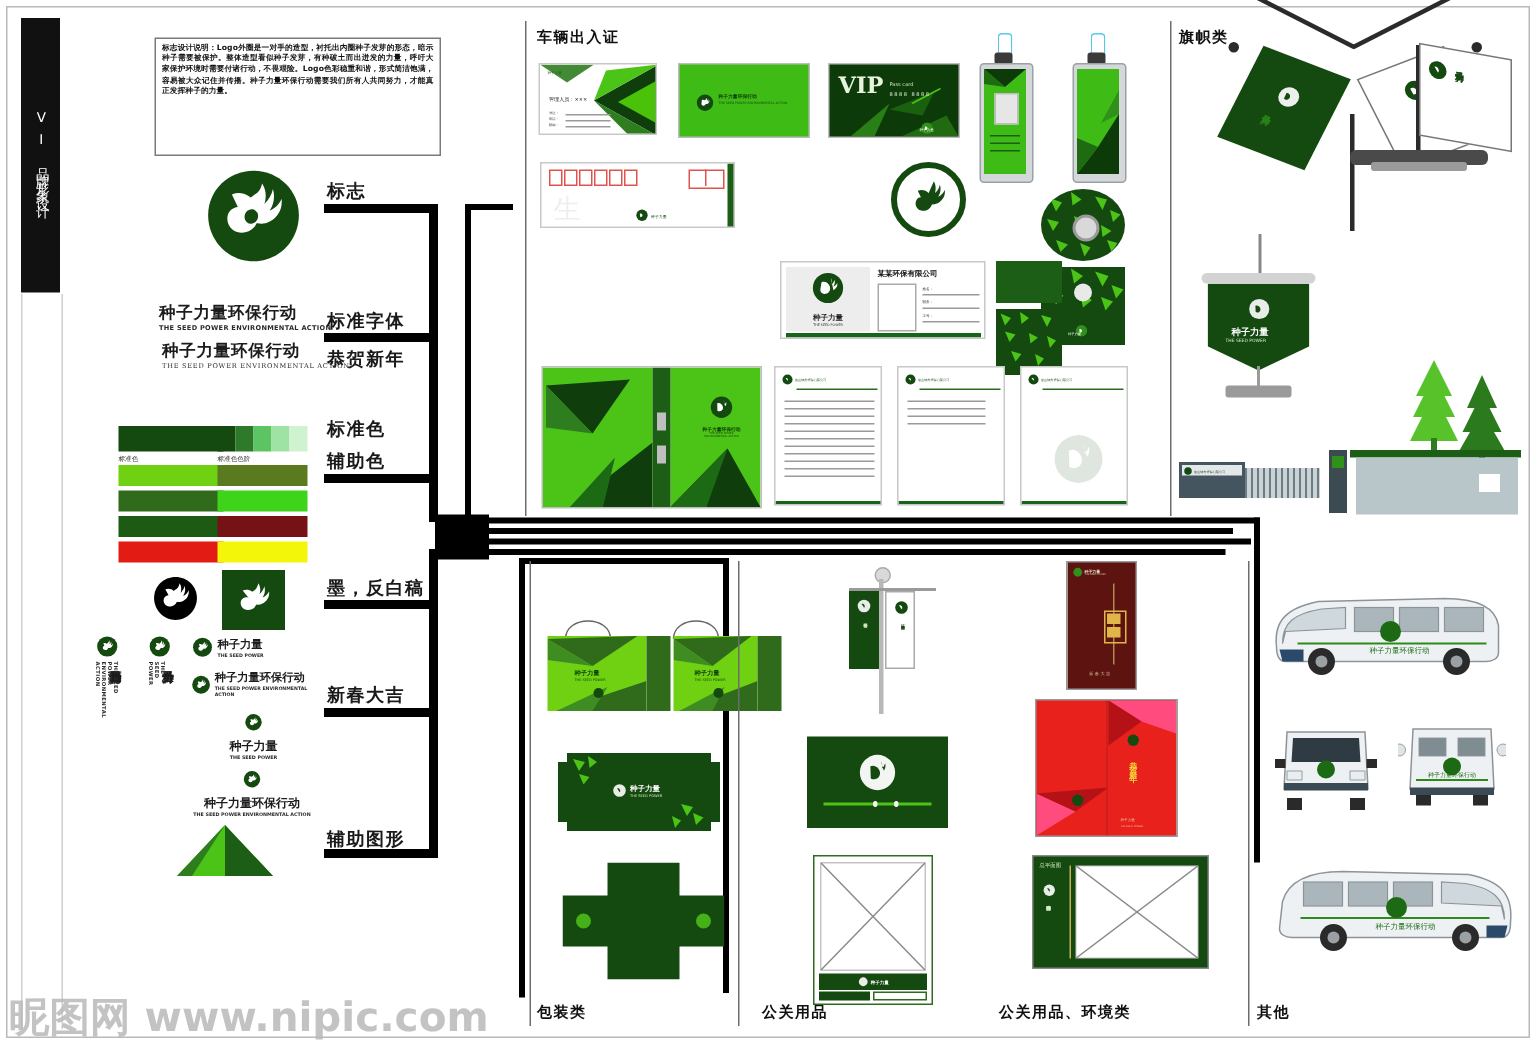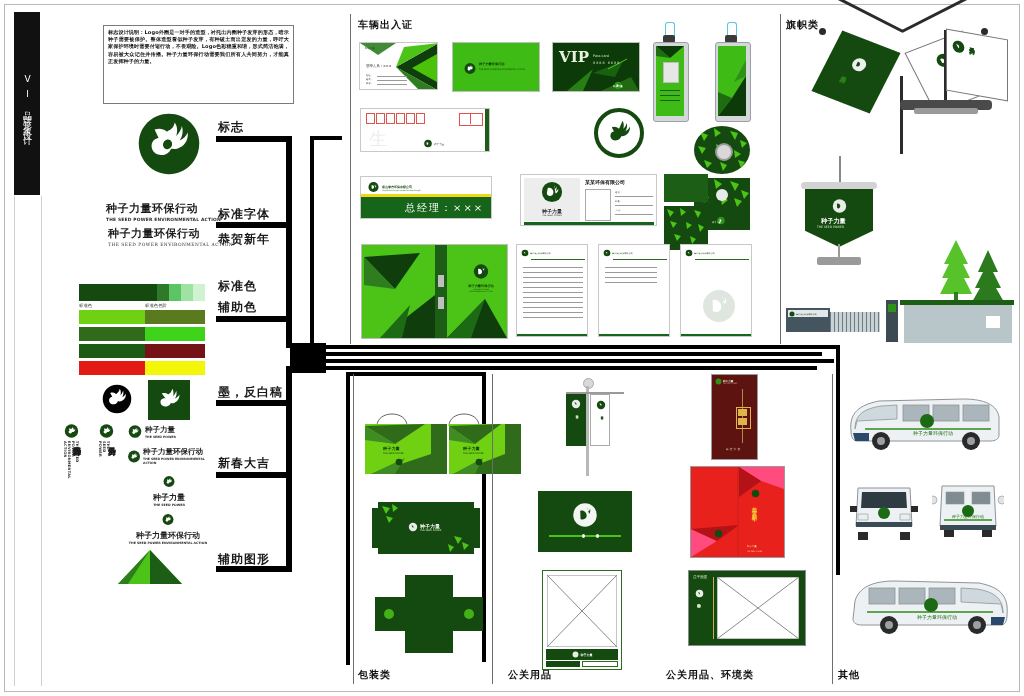--- a/index.html
+++ b/index.html
@@ -392,34 +392,20 @@
     <div class="abs" style="left:22px;top:11px;width:12px;height:12px;border-radius:50%;background:#e9e9e9;"></div>
     <div class="abs" style="left:22px;top:32px;">
       <svg viewBox="0 0 100 100" width="10" height="9">
         <circle cx="50" cy="50" r="42" fill="#2f9119"></circle>
         <path fill="#fff" d="M34 38c9-3 16 2 19 9 2 5 1 10-3 13-4 4-10 4-14 1"></path>
       </svg>
     </div>
     <div class="tinytxt w" style="left:18px;top:43px;font-size:2.2px;">种子力量</div>
   </div>
 
-  <div class="sheet" style="left:360px;top:176px;width:132px;height:43px;">
-    <div class="abs" style="left:6px;top:4px;display:flex;align-items:center;">
-      <svg viewBox="0 0 100 100" width="13" height="12">
-        <circle cx="50" cy="50" r="42" fill="#14490f"></circle>
-        <path fill="#fff" d="M34 36c9-3 17 2 20 10 2 5 1 11-3 15-4 5-11 5-16 2"></path>
-        <path fill="#fff" d="M58 24c3 5 3 12 1 17 4-3 6-7 7-12 2 6 1 12-2 17 4-2 7-5 9-9 1 8-3 14-9 18"></path>
-      </svg>
-      <span style="font-size:3px;color:#14490f;margin-left:2px;font-weight:bold;">唐山绿方环保有限公司</span>
-    </div>
-    <div class="tinytxt" style="left:21px;top:12px;font-size:1.9px;">TangShanLvFangHuanBaoYouXianGongSi</div>
-    <div class="abs" style="left:0;top:17px;width:132px;height:3px;background:#f0d814;"></div>
-    <div class="abs" style="left:0;top:20px;width:132px;height:23px;background:#16651a;"></div>
-    <div class="abs" style="left:44px;top:24px;color:#fff;font-size:10px;letter-spacing:2px;font-family:'DejaVu Serif','Liberation Serif',serif;">总经理：×××</div>
-  </div>
 
   <div class="sheet" style="left:520px;top:174px;width:137px;height:52px;">
     <div class="abs" style="left:3px;top:3px;width:56px;height:41px;background:#ededed;text-align:center;padding-top:2px;">
       <svg viewBox="0 0 100 100" width="26" height="24">
         <circle cx="50" cy="50" r="42" fill="#14490f"></circle>
         <path fill="#fff" d="M32 34c10-4 19 2 23 11 2 6 1 13-3 17-5 5-13 6-19 2-4-3-5-8-4-12"></path>
         <path fill="#fff" d="M58 22c4 6 4 13 2 18 4-3 7-8 8-13 2 7 1 13-3 19 5-2 9-6 11-10 1 8-3 16-11 20"></path>
       </svg>
       <div style="font-size:5px;font-weight:bold;color:#1c1c1c;">种子力量</div>
       <div style="font-size:2.2px;color:#333;">THE SEED POWER</div>
@@ -855,14 +841,15 @@
         <circle cx="44" cy="60" r="4" fill="#9aa0a4"></circle>
       <circle cx="132" cy="60" r="9" fill="#2a2a2a"></circle>
         <circle cx="132" cy="60" r="4" fill="#9aa0a4"></circle>
       <line x1="22" y1="47" x2="148" y2="47" stroke="#2e8a1d" stroke-width="1.4"></line>
       <circle cx="86" cy="40" r="7" fill="#1c6b14"></circle>
       <text x="72" y="54" font-size="5" fill="#1c6b14" font-family="sans-serif">种子力量环保行动</text>
     </svg>
   </div>
 
 
+  <div id="wm-left">昵图网 www.nipic.com</div>
 
 </div>
 
 </body></html>

